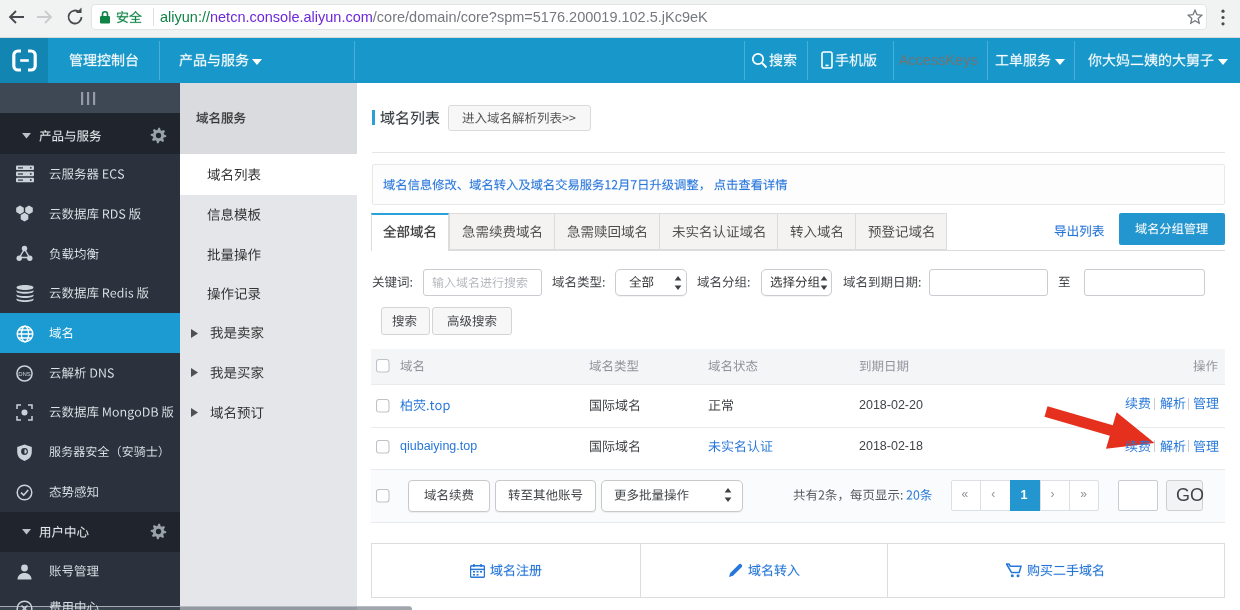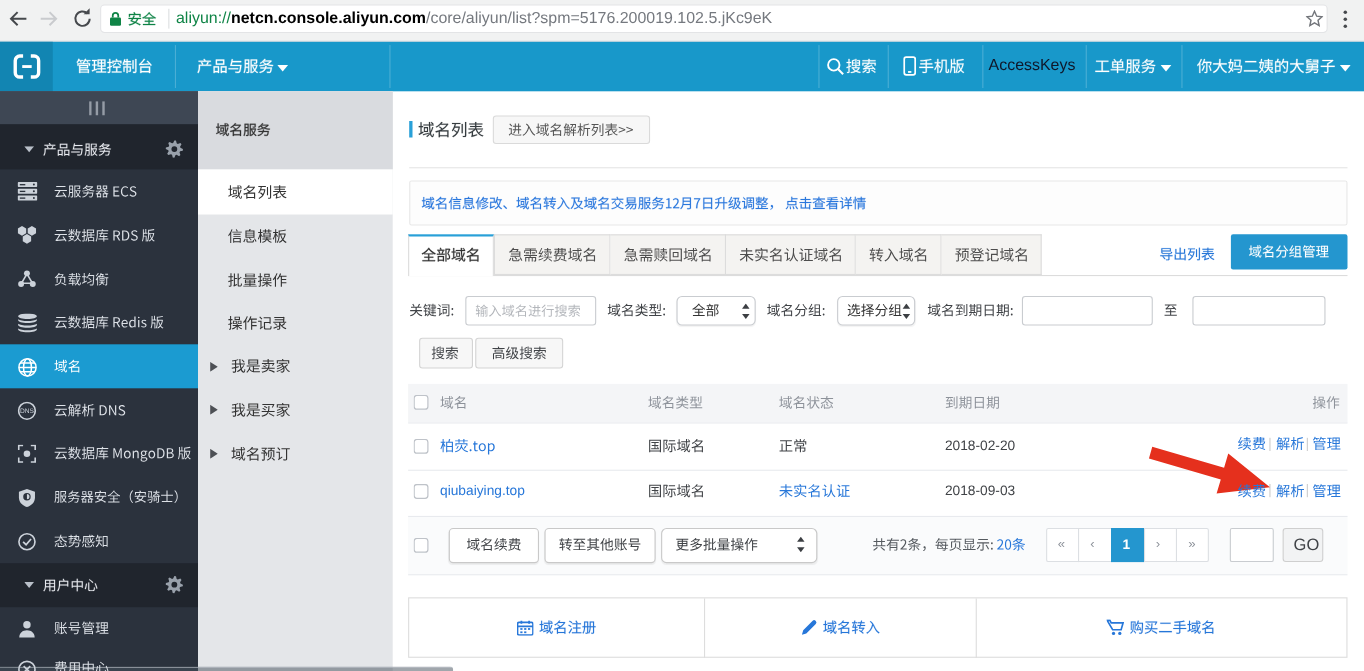--- a/index.html
+++ b/index.html
@@ -65,26 +65,26 @@
 <div class="abs" style="left:1010.0px;top:479.8px;width:1px;height:31.6px;background:#dcdfe3"></div>
 <div class="abs" style="left:1039.7px;top:479.8px;width:1px;height:31.6px;background:#dcdfe3"></div>
 <div class="abs" style="left:1069.4px;top:479.8px;width:1px;height:31.6px;background:#dcdfe3"></div>
 <div class="abs" style="left:1009.9px;top:479.8px;width:29.9px;height:31.6px;background:#2496cf"></div>
 <div class="abs" style="left:1117.5px;top:479.8px;width:40px;height:31.6px;background:#fff;border:1px solid #c9ccd0;border-radius:2px"></div>
 <div class="abs" style="left:1165.7px;top:479.8px;width:37.1px;height:31.6px;background:#f2f3f4;border:1px solid #cfcfcf;border-radius:3px"></div>
 <div class="abs" style="left:371px;top:543px;width:854px;height:55px;background:#fff;border:1px solid #ddd"></div>
 <div class="abs" style="left:640px;top:543.5px;width:1px;height:54px;background:#ddd"></div>
 <div class="abs" style="left:887px;top:543.5px;width:1px;height:54px;background:#ddd"></div>
 <div class="abs" style="left:0;top:606px;width:412px;height:4px;background:rgba(73,84,96,.52);border-top:1px solid rgba(190,196,203,.8);border-top-right-radius:3px"></div>
-<div class="txt" style="left:160px;top:8.8px;font-size:14.5px;line-height:17.4px;color:#222;"><span style="color:#0f8446">aliyun://</span><span style="color:#000000;font-weight:bold">netcn.console.aliyun.com</span><span style="color:#75797f">/core/aliyun/list?spm=5176.200019.102.5.jKc9eK</span></div>
-<div class="txt" style="left:898.7px;top:51.8px;font-size:14.5px;line-height:17.4px;color:#0f172a;">AccessKeys</div>
+<div class="txt" style="left:160px;top:8.8px;font-size:14.5px;line-height:17.4px;color:#222;"><span style="color:#0f8446">aliyun://</span><span style="color:#6d28d9;font-weight:normal">netcn.console.aliyun.com</span><span style="color:#75797f">/core/domain/core?spm=5176.200019.102.5.jKc9eK</span></div>
+<div class="txt" style="left:898.7px;top:51.8px;font-size:14.5px;line-height:17.4px;color:#737373;">AccessKeys</div>
 <div class="txt" style="left:859px;top:397.5px;font-size:12.5px;line-height:15.0px;color:#404347;">2018-02-20</div>
-<div class="txt" style="left:859px;top:439.0px;font-size:12.5px;line-height:15.0px;color:#404347;">2018-09-03</div>
+<div class="txt" style="left:859px;top:439.0px;font-size:12.5px;line-height:15.0px;color:#404347;">2018-02-18</div>
 <div class="txt" style="left:400px;top:439.0px;font-size:12.5px;line-height:15.0px;color:#2777d9;">qiubaiying.top</div>
-<div class="txt" style="left:1176px;top:487.8px;font-size:15px;line-height:15.0px;color:#404347;">GO</div>
+<div class="txt" style="left:1176px;top:487.8px;font-size:18px;line-height:15.0px;color:#404347;">GO</div>
 <div class="txt" style="left:1020.5px;top:487.8px;font-size:12.5px;line-height:15.0px;color:#fff;font-weight:bold">1</div>
 <div class="txt" style="left:961.5px;top:487.3px;font-size:12px;line-height:14.399999999999999px;color:#8d929a;">«</div>
 <div class="txt" style="left:991.2px;top:487.3px;font-size:12px;line-height:14.399999999999999px;color:#8d929a;">‹</div>
 <div class="txt" style="left:1050.6px;top:487.3px;font-size:12px;line-height:14.399999999999999px;color:#8d929a;">›</div>
 <div class="txt" style="left:1080.3px;top:487.3px;font-size:12px;line-height:14.399999999999999px;color:#8d929a;">»</div>
 <svg class="i" style="left:7px;top:8px" width="20" height="18" viewBox="0 0 20 18">
     <path d="M17 9 H3 M9 3 L3 9 L9 15" fill="none" stroke="#46494d" stroke-width="1.8"></path>
   </svg>
 <svg class="i" style="left:34px;top:8px" width="20" height="18" viewBox="0 0 20 18">
     <path d="M3 9 H17 M11 3 L17 9 L11 15" fill="none" stroke="#c9cbce" stroke-width="1.8"></path>

